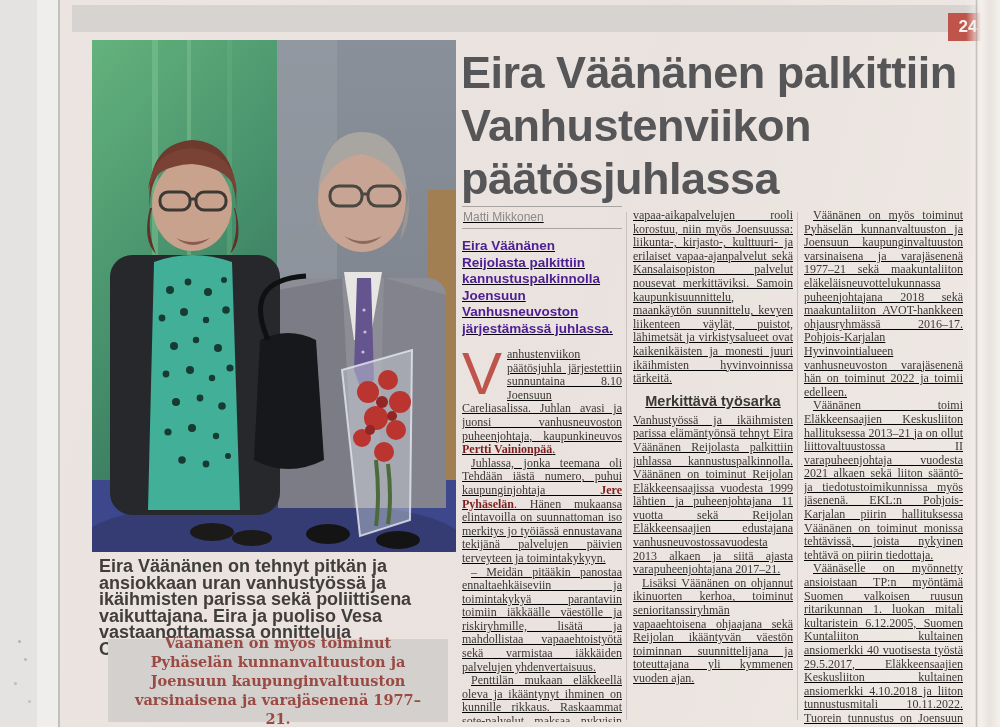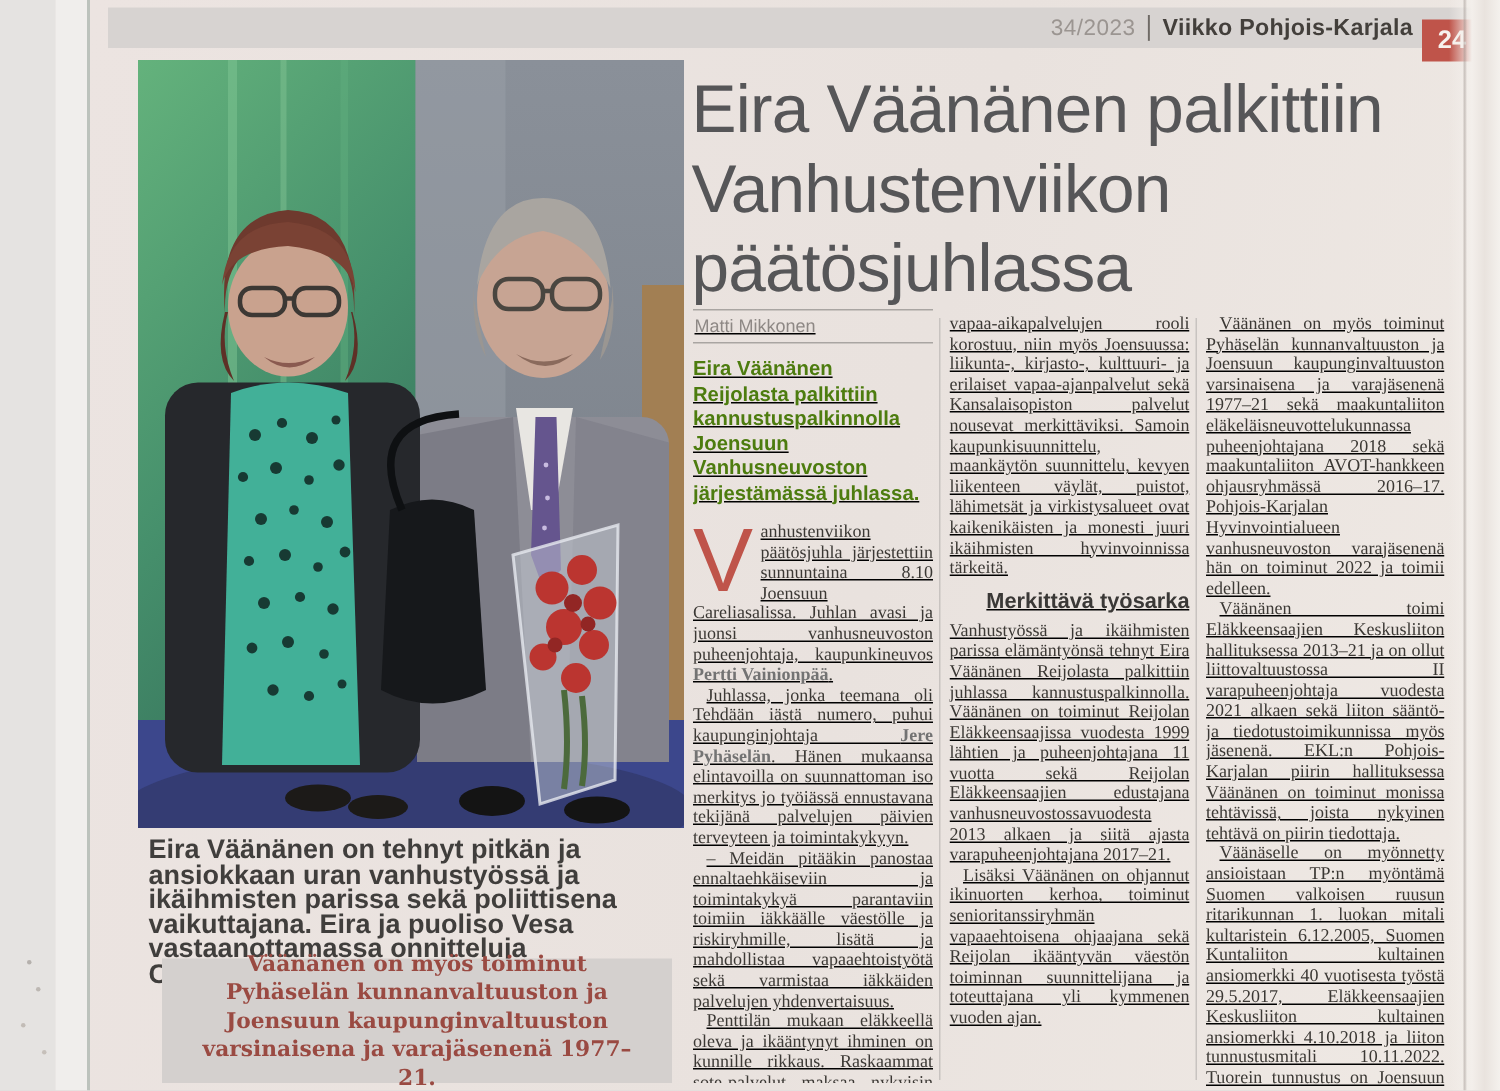--- a/index.html
+++ b/index.html
@@ -28,21 +28,21 @@
   .band-inner{position:absolute;right:58px;top:0;height:27px;display:flex;align-items:center;gap:7px;}
   .issue{color:#9b9591;font-size:15px;letter-spacing:.3px;}
   .sep{color:#6f6a66;font-size:16px;font-weight:400;transform:scaleY(1.15);}
   .masthead{color:#433f3b;font-size:15.5px;font-weight:bold;letter-spacing:.2px;}
   .pagenum{position:absolute;right:12px;top:8px;width:40px;height:28px;
     background:var(--accent-red,#bf544a);color:#f7f2ee;font-size:17px;font-weight:bold;
     display:flex;align-items:center;justify-content:center;}
 
   
   .headline{position:absolute;left:461px;top:46px;width:525px;color:var(--headline-gray,#565658);}
-  .headline div{font-size:45px;line-height:53px;font-weight:400;letter-spacing:-.5px;}
+  .headline div{font-size:45px;line-height:53px;font-weight:700;letter-spacing:-.5px;}
 
   
   .photo{position:absolute;left:92px;top:40px;width:364px;height:512px;overflow:hidden;background:#7d8790;}
   .photo svg{display:block;}
 
   
   .caption{position:absolute;left:99px;top:558px;width:340px;
     font-size:18px;line-height:16.5px;font-weight:bold;color:#403e3c;}
 
   
@@ -55,47 +55,42 @@
   
   .col{position:absolute;top:206px;width:160px;height:516px;overflow:hidden;text-decoration:underline;}
   #col-0{left:462px;}
   #col-1{left:633px;top:209px;}
   #col-2{left:804px;top:209px;width:159px;}
   .colrule{position:absolute;top:212px;width:1px;height:508px;background:#c8c3c0;}
   .rule-1{left:626px;}.rule-2{left:797px;}
 
   .byline{font-size:12px;color:#8e8885;padding:3px 1px 4px;
     border-top:1px solid #a9a5a2;border-bottom:1px solid #a9a5a2;margin-bottom:9px;}
-  .lead{font-size:13.5px;line-height:16.5px;font-weight:bold;color:#4d7c0f;margin-bottom:11px;}
+  .lead{font-size:13.5px;line-height:16.5px;font-weight:bold;color:#4c1d95;margin-bottom:11px;}
 
   .blk{margin:0;font-family:"Liberation Serif",serif;font-size:12px;line-height:13.6px;
     color:#3b3834;text-align:justify;}
-  .blk b{color:#737373;}
+  .blk b{color:#7f1d1d;}
   .indent{text-indent:9px;}
   h3.subhead{font-family:"Liberation Sans",sans-serif;font-size:14.5px;line-height:17px;
-    font-weight:bold;color:#3a3836;margin:7px 0 4px;text-align:right;}
+    font-weight:bold;color:#3a3836;margin:7px 0 4px;text-align:center;}
   .dropcap{float:left;color:var(--accent-red,#bf544a);font-family:"Liberation Sans",sans-serif;
     font-size:60px;line-height:48px;padding:2px 5px 0 0;font-weight:400;}
 </style>
 </head>
 <body>
 
 <div class="scan">
   <div class="edge-left-outer"></div>
   <div class="edge-left-inner"></div>
   <div class="fold-line"></div>
   <div class="newsprint"></div>
   <div class="specks"></div>
 
   <div class="band">
-    <div class="band-inner">
-      <span class="issue">34/2023</span>
-      <span class="sep">|</span>
-      <span class="masthead">Viikko Pohjois-Karjala</span>
-    </div>
     <div class="pagenum">24</div>
   </div>
 
   <div class="headline" id="headline">
       <div>Eira Väänänen palkittiin</div>
       <div>Vanhustenviikon</div>
       <div>päätösjuhlassa</div>
     </div>
 
   <figure class="photo" style="margin:0">

